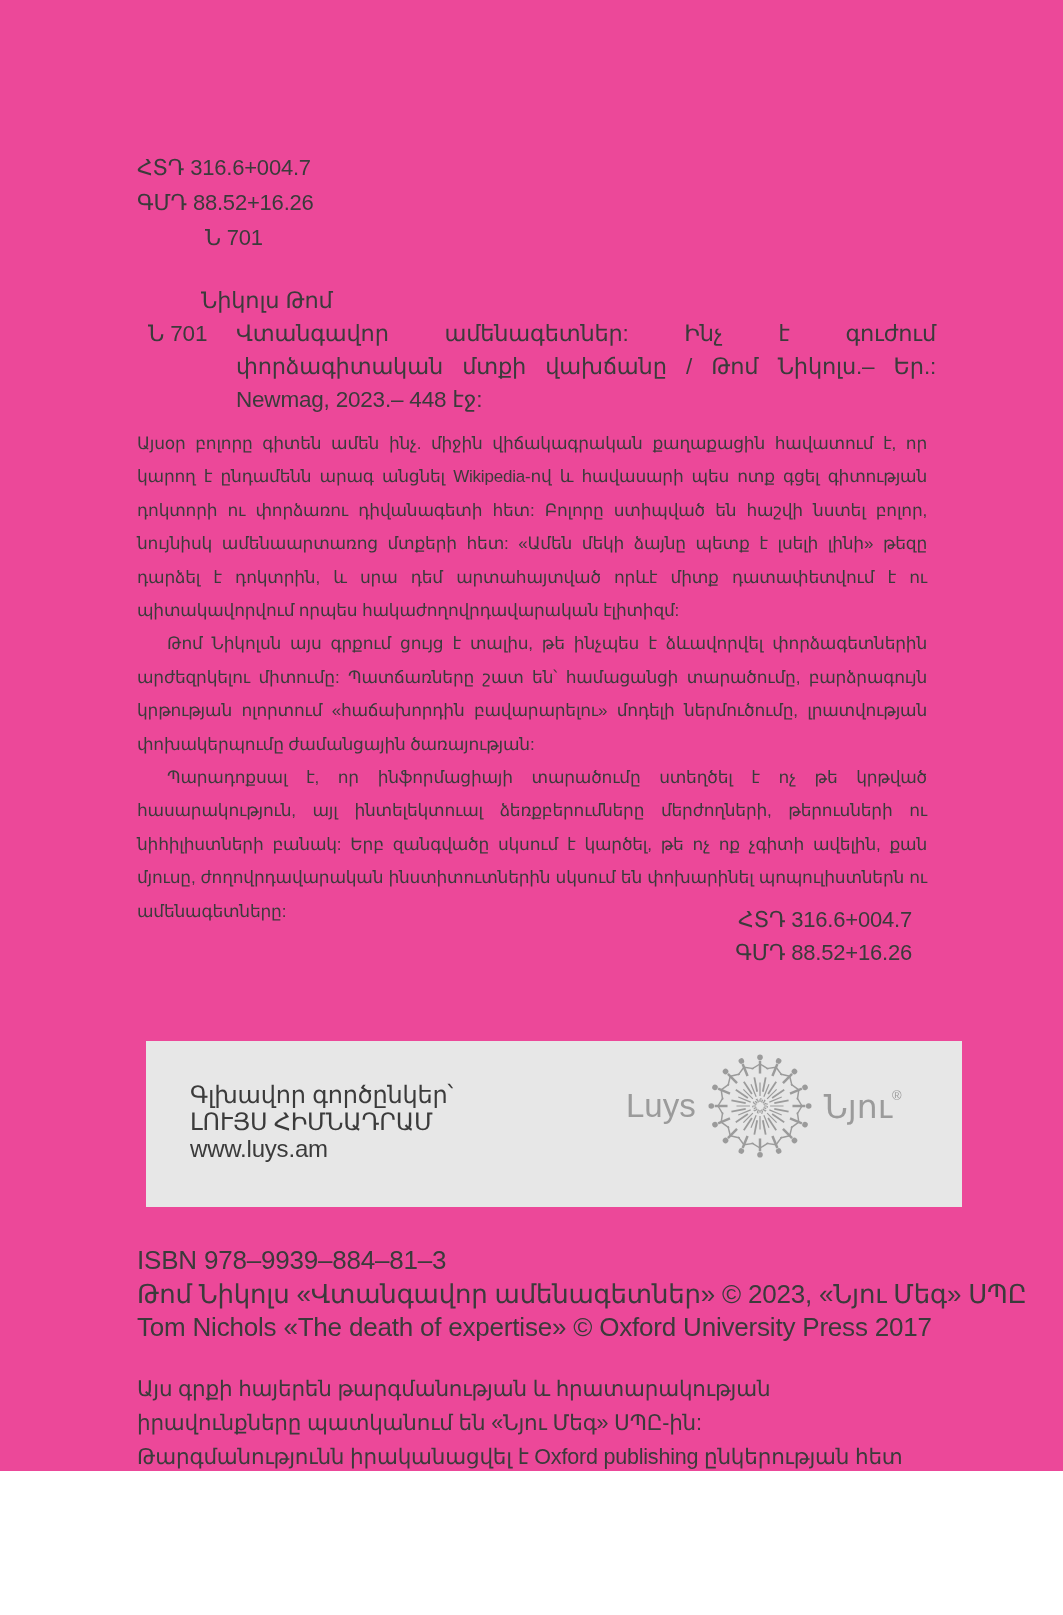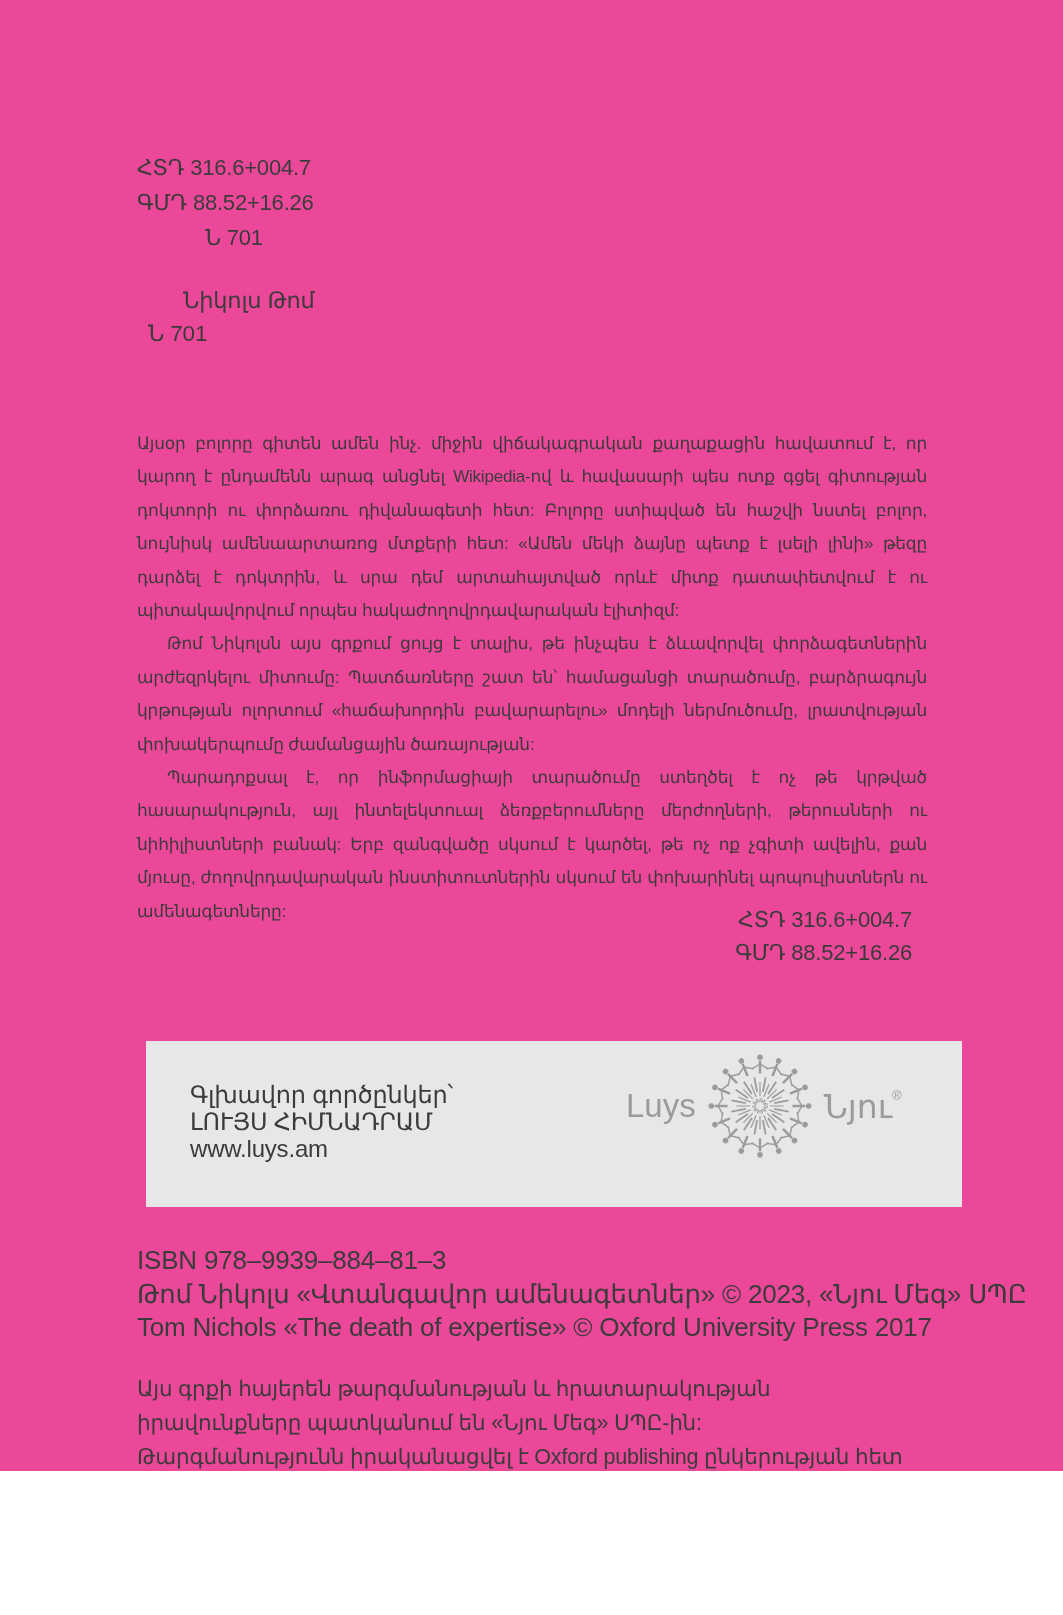--- a/index.html
+++ b/index.html
@@ -6,21 +6,21 @@
   .page{
     position:relative;width:1063px;height:1471px;background:#ec4899;
     font-family:Liberation Sans, sans-serif;
     color:#3b3b3b;overflow:hidden;letter-spacing:-0.2px;
   }
   
   .top-codes{position:absolute;left:137px;top:150px;font-size:22px;line-height:35px;}
   .top-codes .n-line{padding-left:68px;}
   
   .catalog{position:absolute;left:137px;top:284px;font-size:22.5px;line-height:33px;}
-  .catalog-author{margin-left:46px;}
+  .catalog-author{margin-left:64px;}
   .catalog-row{display:flex;align-items:flex-start;}
   .catalog-code{flex:none;width:88px;padding-left:11px;}
   .catalog-entry{width:700px;text-align:justify;}
   
   .annotation{position:absolute;left:137px;top:427px;width:790px;
     font-size:17px;line-height:33.4px;text-align:justify;}
   .annotation p{margin:0;}
   .annotation p.indented{text-indent:30px;}
   
   .bottom-codes{position:absolute;top:903px;right:151px;text-align:right;
@@ -46,20 +46,21 @@
   <div class="top-codes">
     <div>ՀՏԴ 316.6+004.7</div>
     <div>ԳՄԴ 88.52+16.26</div>
     <div class="n-line">Ն 701</div>
   </div>
 
   <div class="catalog">
     <div class="catalog-author">Նիկոլս Թոմ</div>
     <div class="catalog-row">
       <div class="catalog-code">Ն 701</div>
+      <div class="catalog-entry">Վտանգավոր ամենագետներ: Ինչ է գուժում փորձագիտական մտքի վախճանը / Թոմ Նիկոլս.– Եր.: Newmag, 2023.– 448 էջ:</div>
     </div>
   </div>
 
   <div class="annotation">
     <p>Այսօր բոլորը գիտեն ամեն ինչ. միջին վիճակագրական քաղաքացին հավատում է, որ կարող է ընդամենն արագ անցնել Wikipedia-ով և հավասարի պես ոտք գցել գիտության դոկտորի ու փորձառու դիվանագետի հետ: Բոլորը ստիպված են հաշվի նստել բոլոր, նույնիսկ ամենաարտառոց մտքերի հետ: «Ամեն մեկի ձայնը պետք է լսելի լինի» թեզը դարձել է դոկտրին, և սրա դեմ արտահայտված որևէ միտք դատափետվում է ու պիտակավորվում որպես հակաժողովրդավարական էլիտիզմ:</p>
     <p class="indented">Թոմ Նիկոլսն այս գրքում ցույց է տալիս, թե ինչպես է ձևավորվել փորձագետներին արժեզրկելու միտումը: Պատճառները շատ են՝ համացանցի տարածումը, բարձրագույն կրթության ոլորտում «հաճախորդին բավարարելու» մոդելի ներմուծումը, լրատվության փոխակերպումը ժամանցային ծառայության:</p>
     <p class="indented">Պարադոքսալ է, որ ինֆորմացիայի տարածումը ստեղծել է ոչ թե կրթված հասարակություն, այլ ինտելեկտուալ ձեռքբերումները մերժողների, թերուսների ու նիհիլիստների բանակ: Երբ զանգվածը սկսում է կարծել, թե ոչ ոք չգիտի ավելին, քան մյուսը, ժողովրդավարական ինստիտուտներին սկսում են փոխարինել պոպուլիստներն ու ամենագետները:</p>
   </div>
 
   <div class="bottom-codes">

